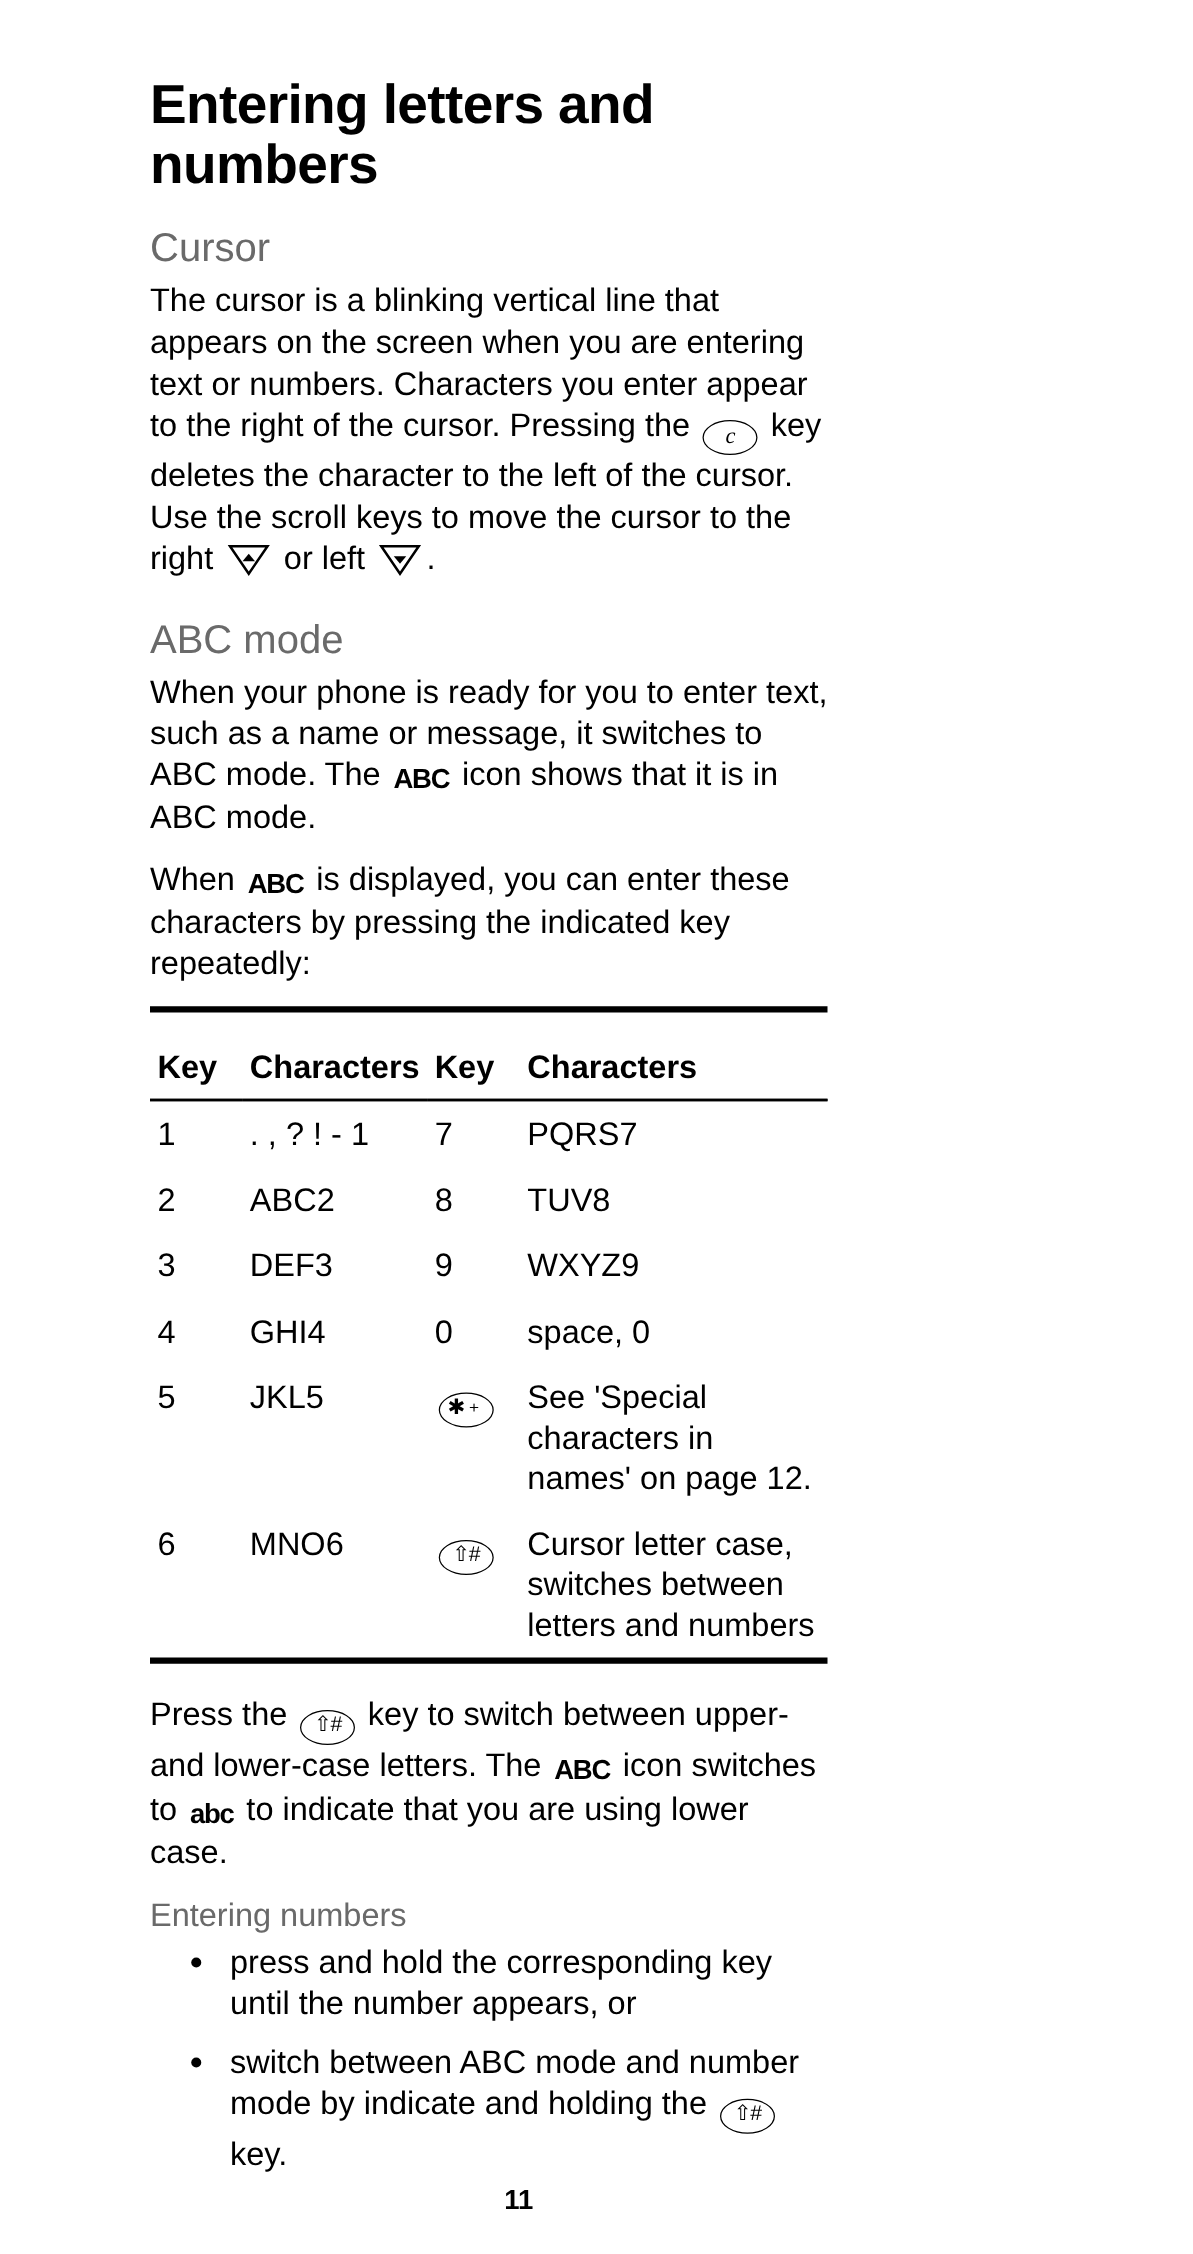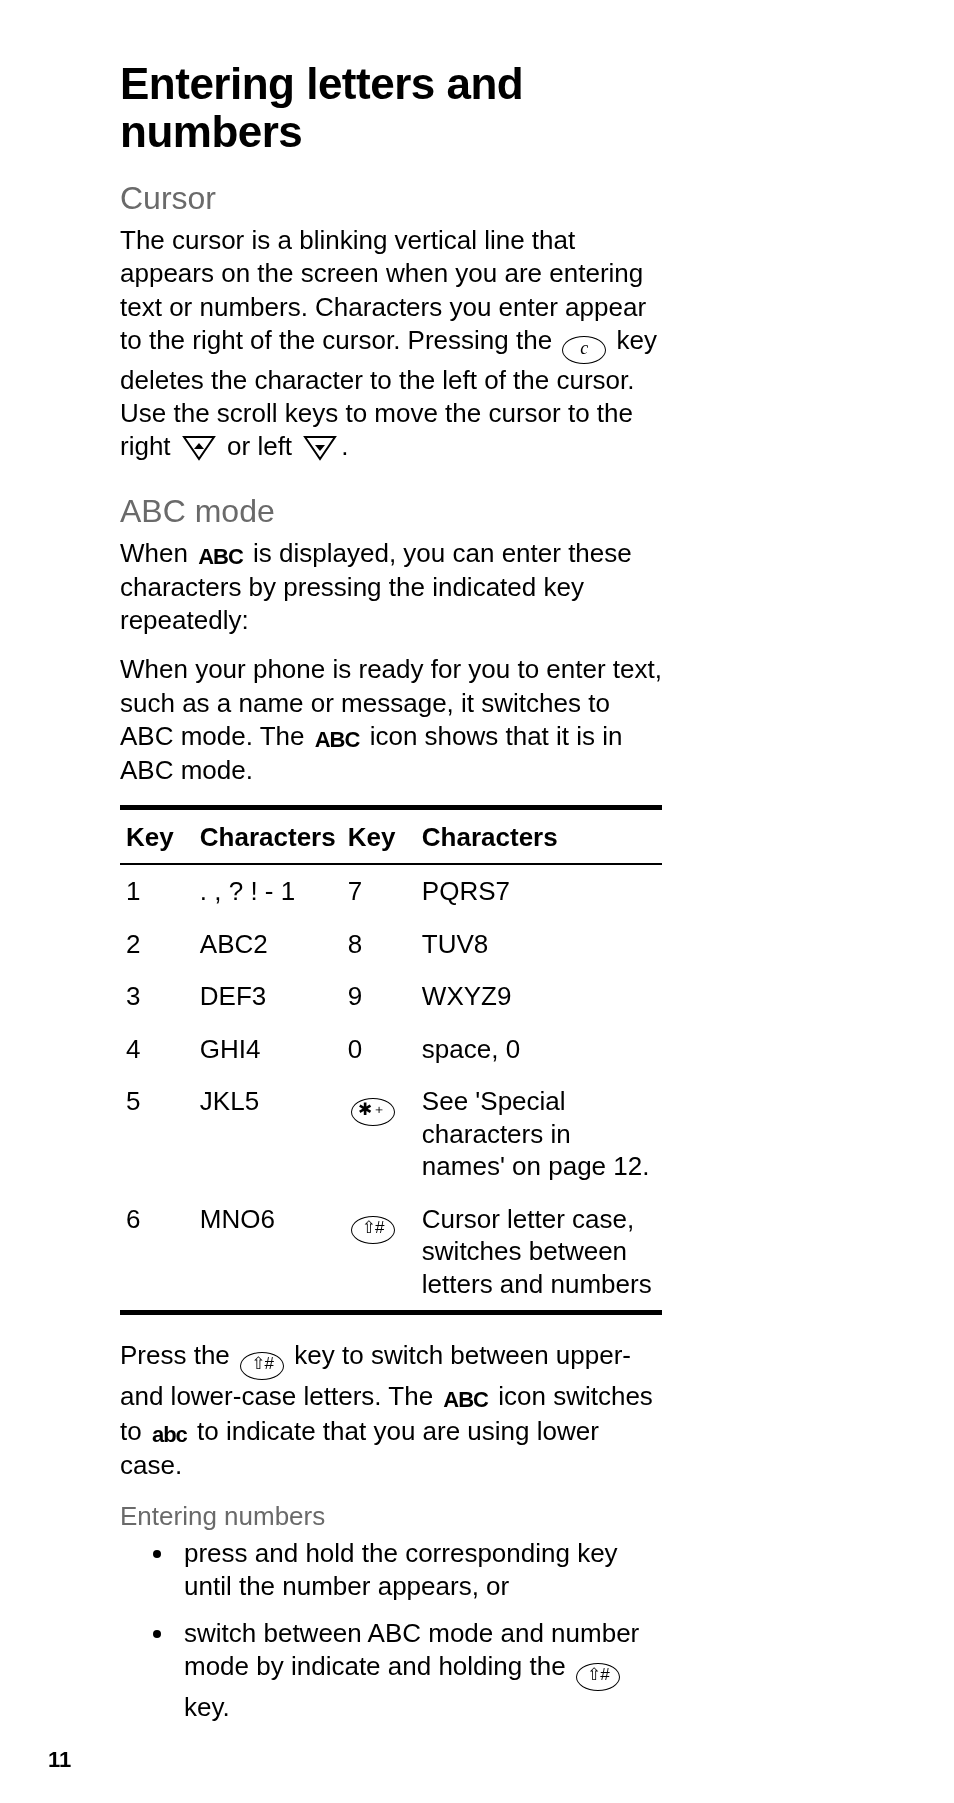--- a/index.html
+++ b/index.html
@@ -88,20 +88,21 @@
   
   .tbl-wrap {
     border-top: 5px solid #000;
     border-bottom: 5px solid #000;
     margin: 18px 0 24px 0;
   }
   table.keytbl {
     width: 100%;
     border-collapse: collapse;
     font-size: 26px;
+    margin-top: 16px;
   }
   table.keytbl thead th {
     text-align: left;
     font-weight: 700;
     padding: 12px 6px 10px 6px;
     border-bottom: 2px solid #000;
   }
   table.keytbl tbody td {
     padding: 10px 6px;
     vertical-align: top;
@@ -116,20 +117,21 @@
     margin: 6px 0 14px 0;
     padding-left: 56px;
     font-size: 26px;
     line-height: 1.28;
   }
   ul.bullets li { padding-left: 8px; margin-bottom: 14px; }
   .pagenum {
     position: absolute;
     bottom: 30px;
     left: 0; right:0;
+    text-align: center;
     font-weight: 700;
     font-size: 22px;
     padding-left: 48px;
   }
 </style>
 </head>
 <body>
 
 <div class="page">
 
@@ -150,28 +152,28 @@
     <span class="inline-icon">
       <svg width="34" height="26" viewBox="0 0 34 26">
         <path d="M2 2 L32 2 L17 24 Z" fill="none" stroke="#000" stroke-width="2"></path>
         <path d="M17 8 L12 14 L22 14 Z" fill="#000" transform="rotate(180 17 12)"></path>
       </svg>
     </span><span>.</span>
   </p>
 
   <h2 class="section">ABC mode</h2>
   <p class="body">
+    <span>When your phone is ready for you to enter text, such as a name or message, it switches to ABC mode. The </span>
+    <span class="abc-upper">ABC</span>
+    <span> icon shows that it is in ABC mode.</span>
+  </p>
+  <p class="body">
     <span>When </span>
     <span class="abc-upper">ABC</span>
     <span> is displayed, you can enter these characters by pressing the indicated key repeatedly:</span>
-  </p>
-  <p class="body">
-    <span>When your phone is ready for you to enter text, such as a name or message, it switches to ABC mode. The </span>
-    <span class="abc-upper">ABC</span>
-    <span> icon shows that it is in ABC mode.</span>
   </p>
 
   <div class="tbl-wrap">
     <table class="keytbl">
       <thead>
         <tr>
           <th>Key</th>
           <th>Characters</th>
           <th>Key</th>
           <th>Characters</th>

